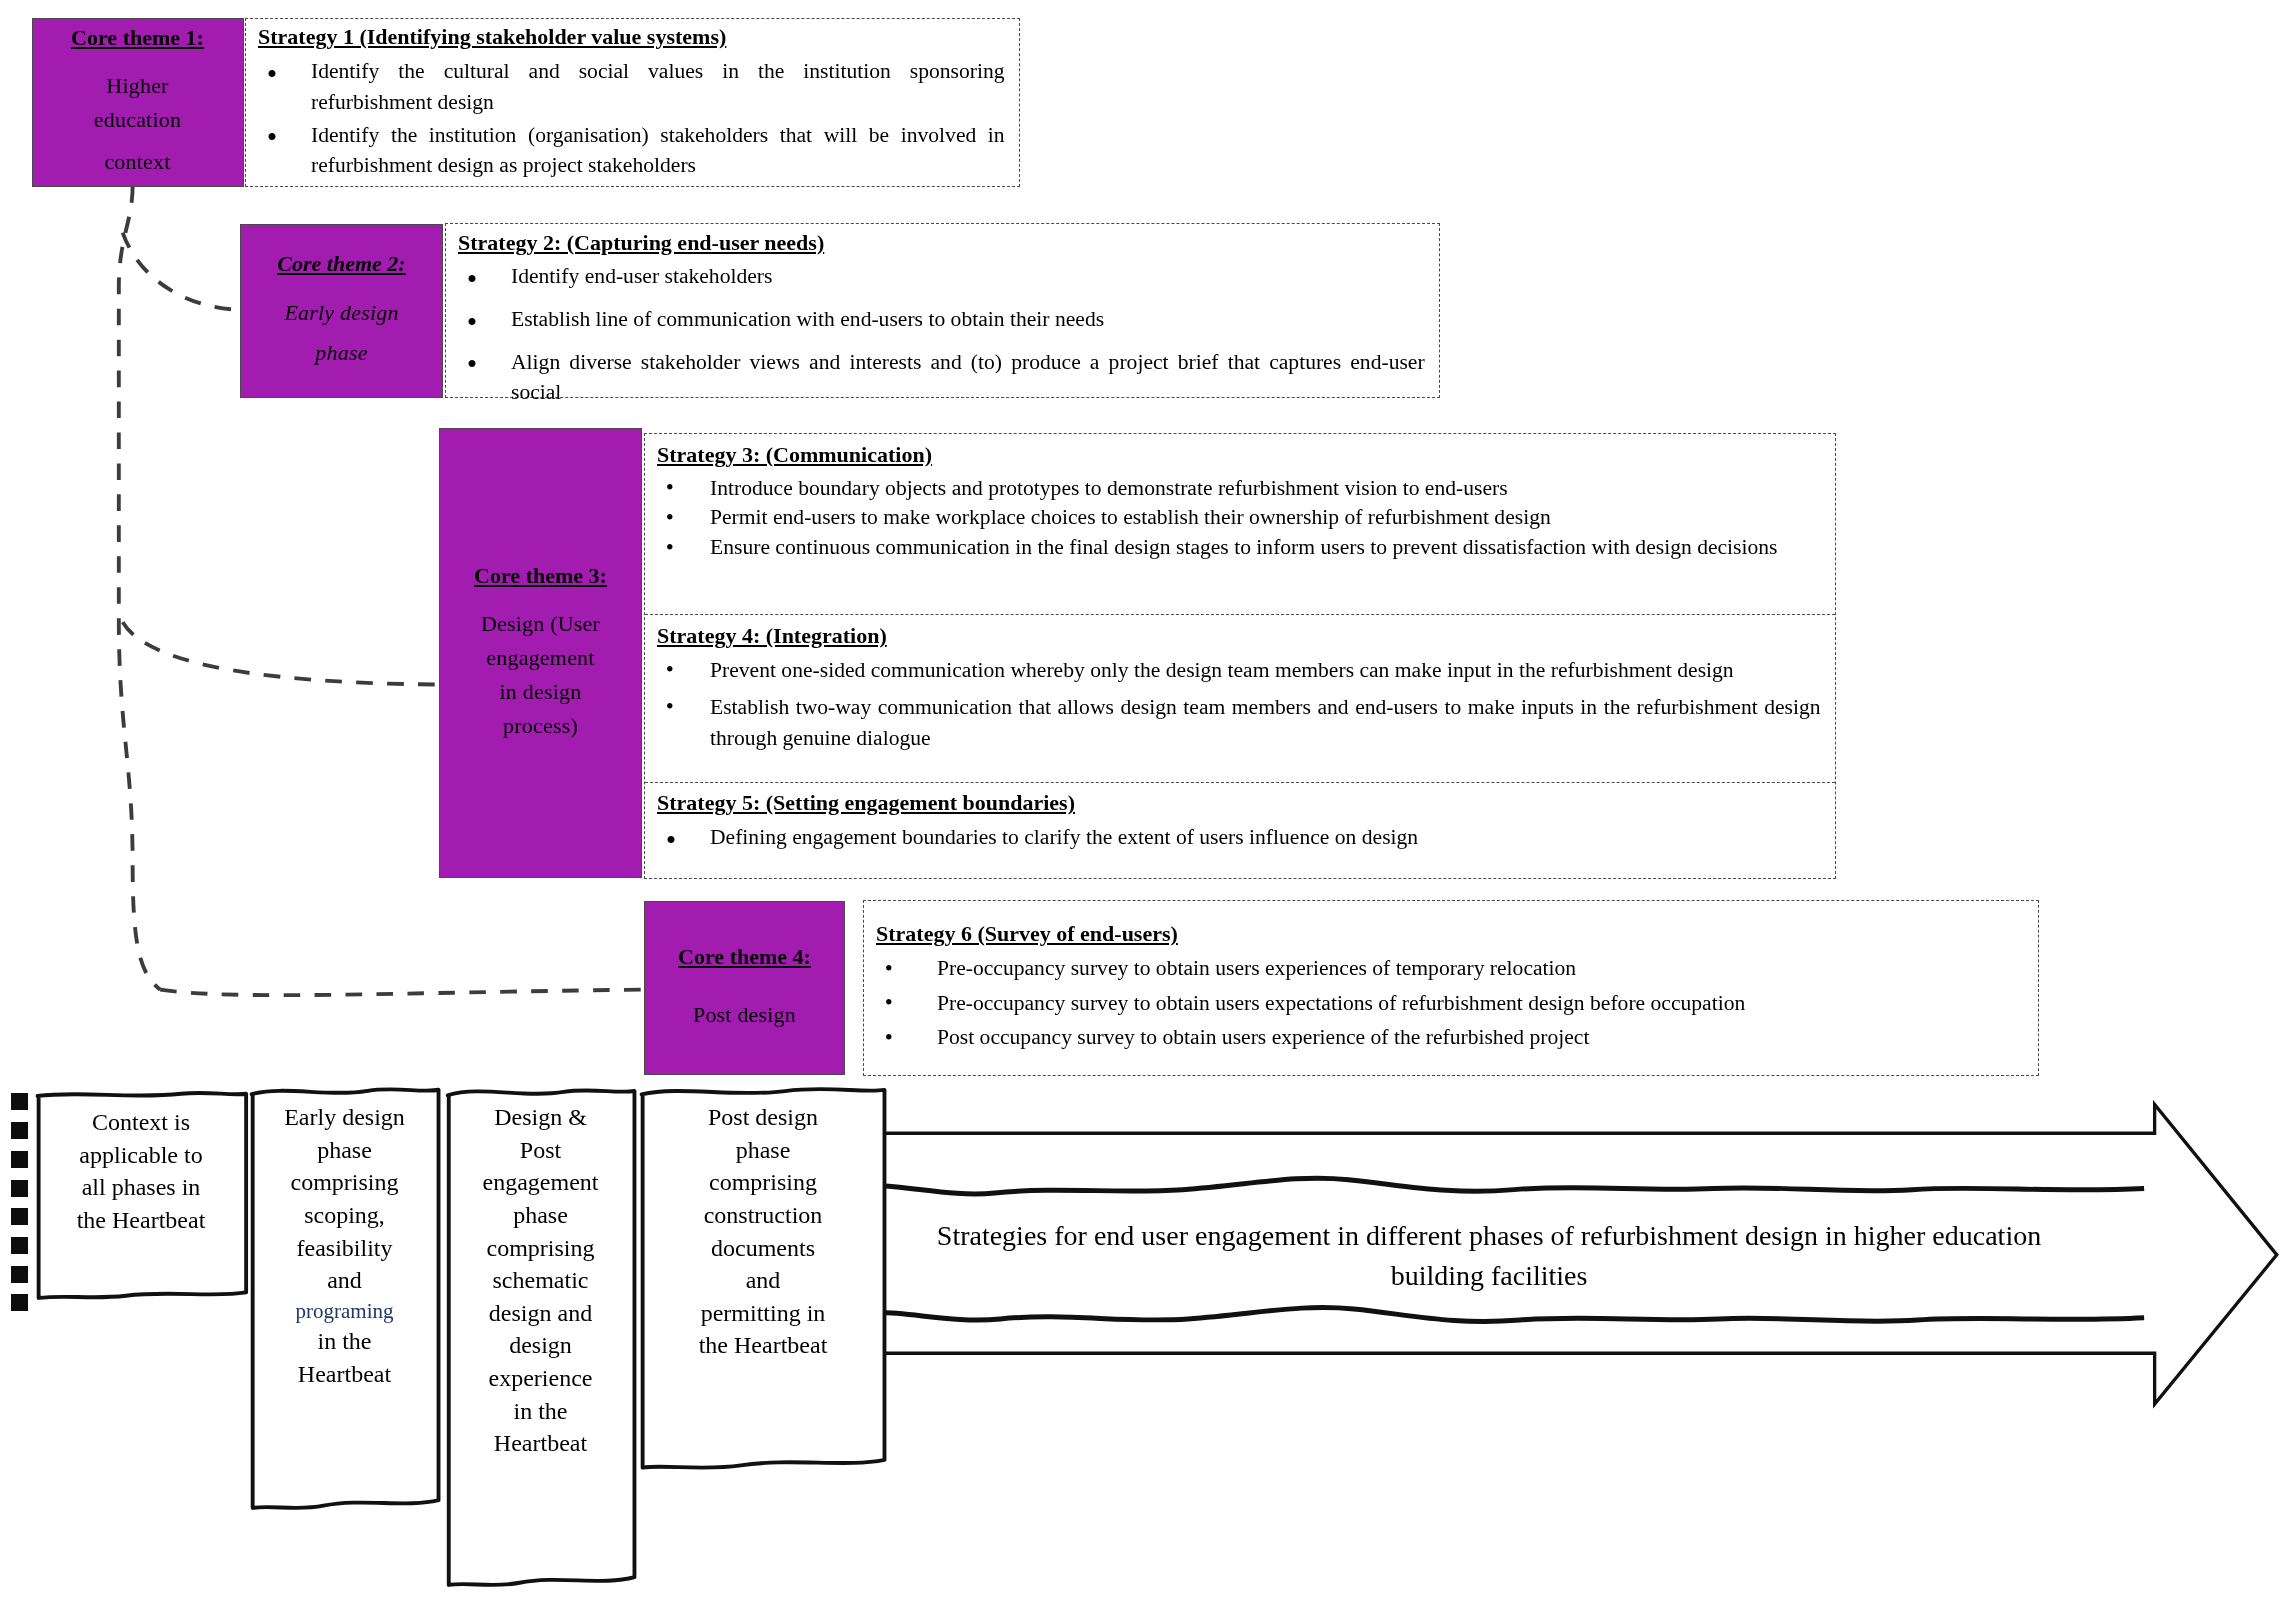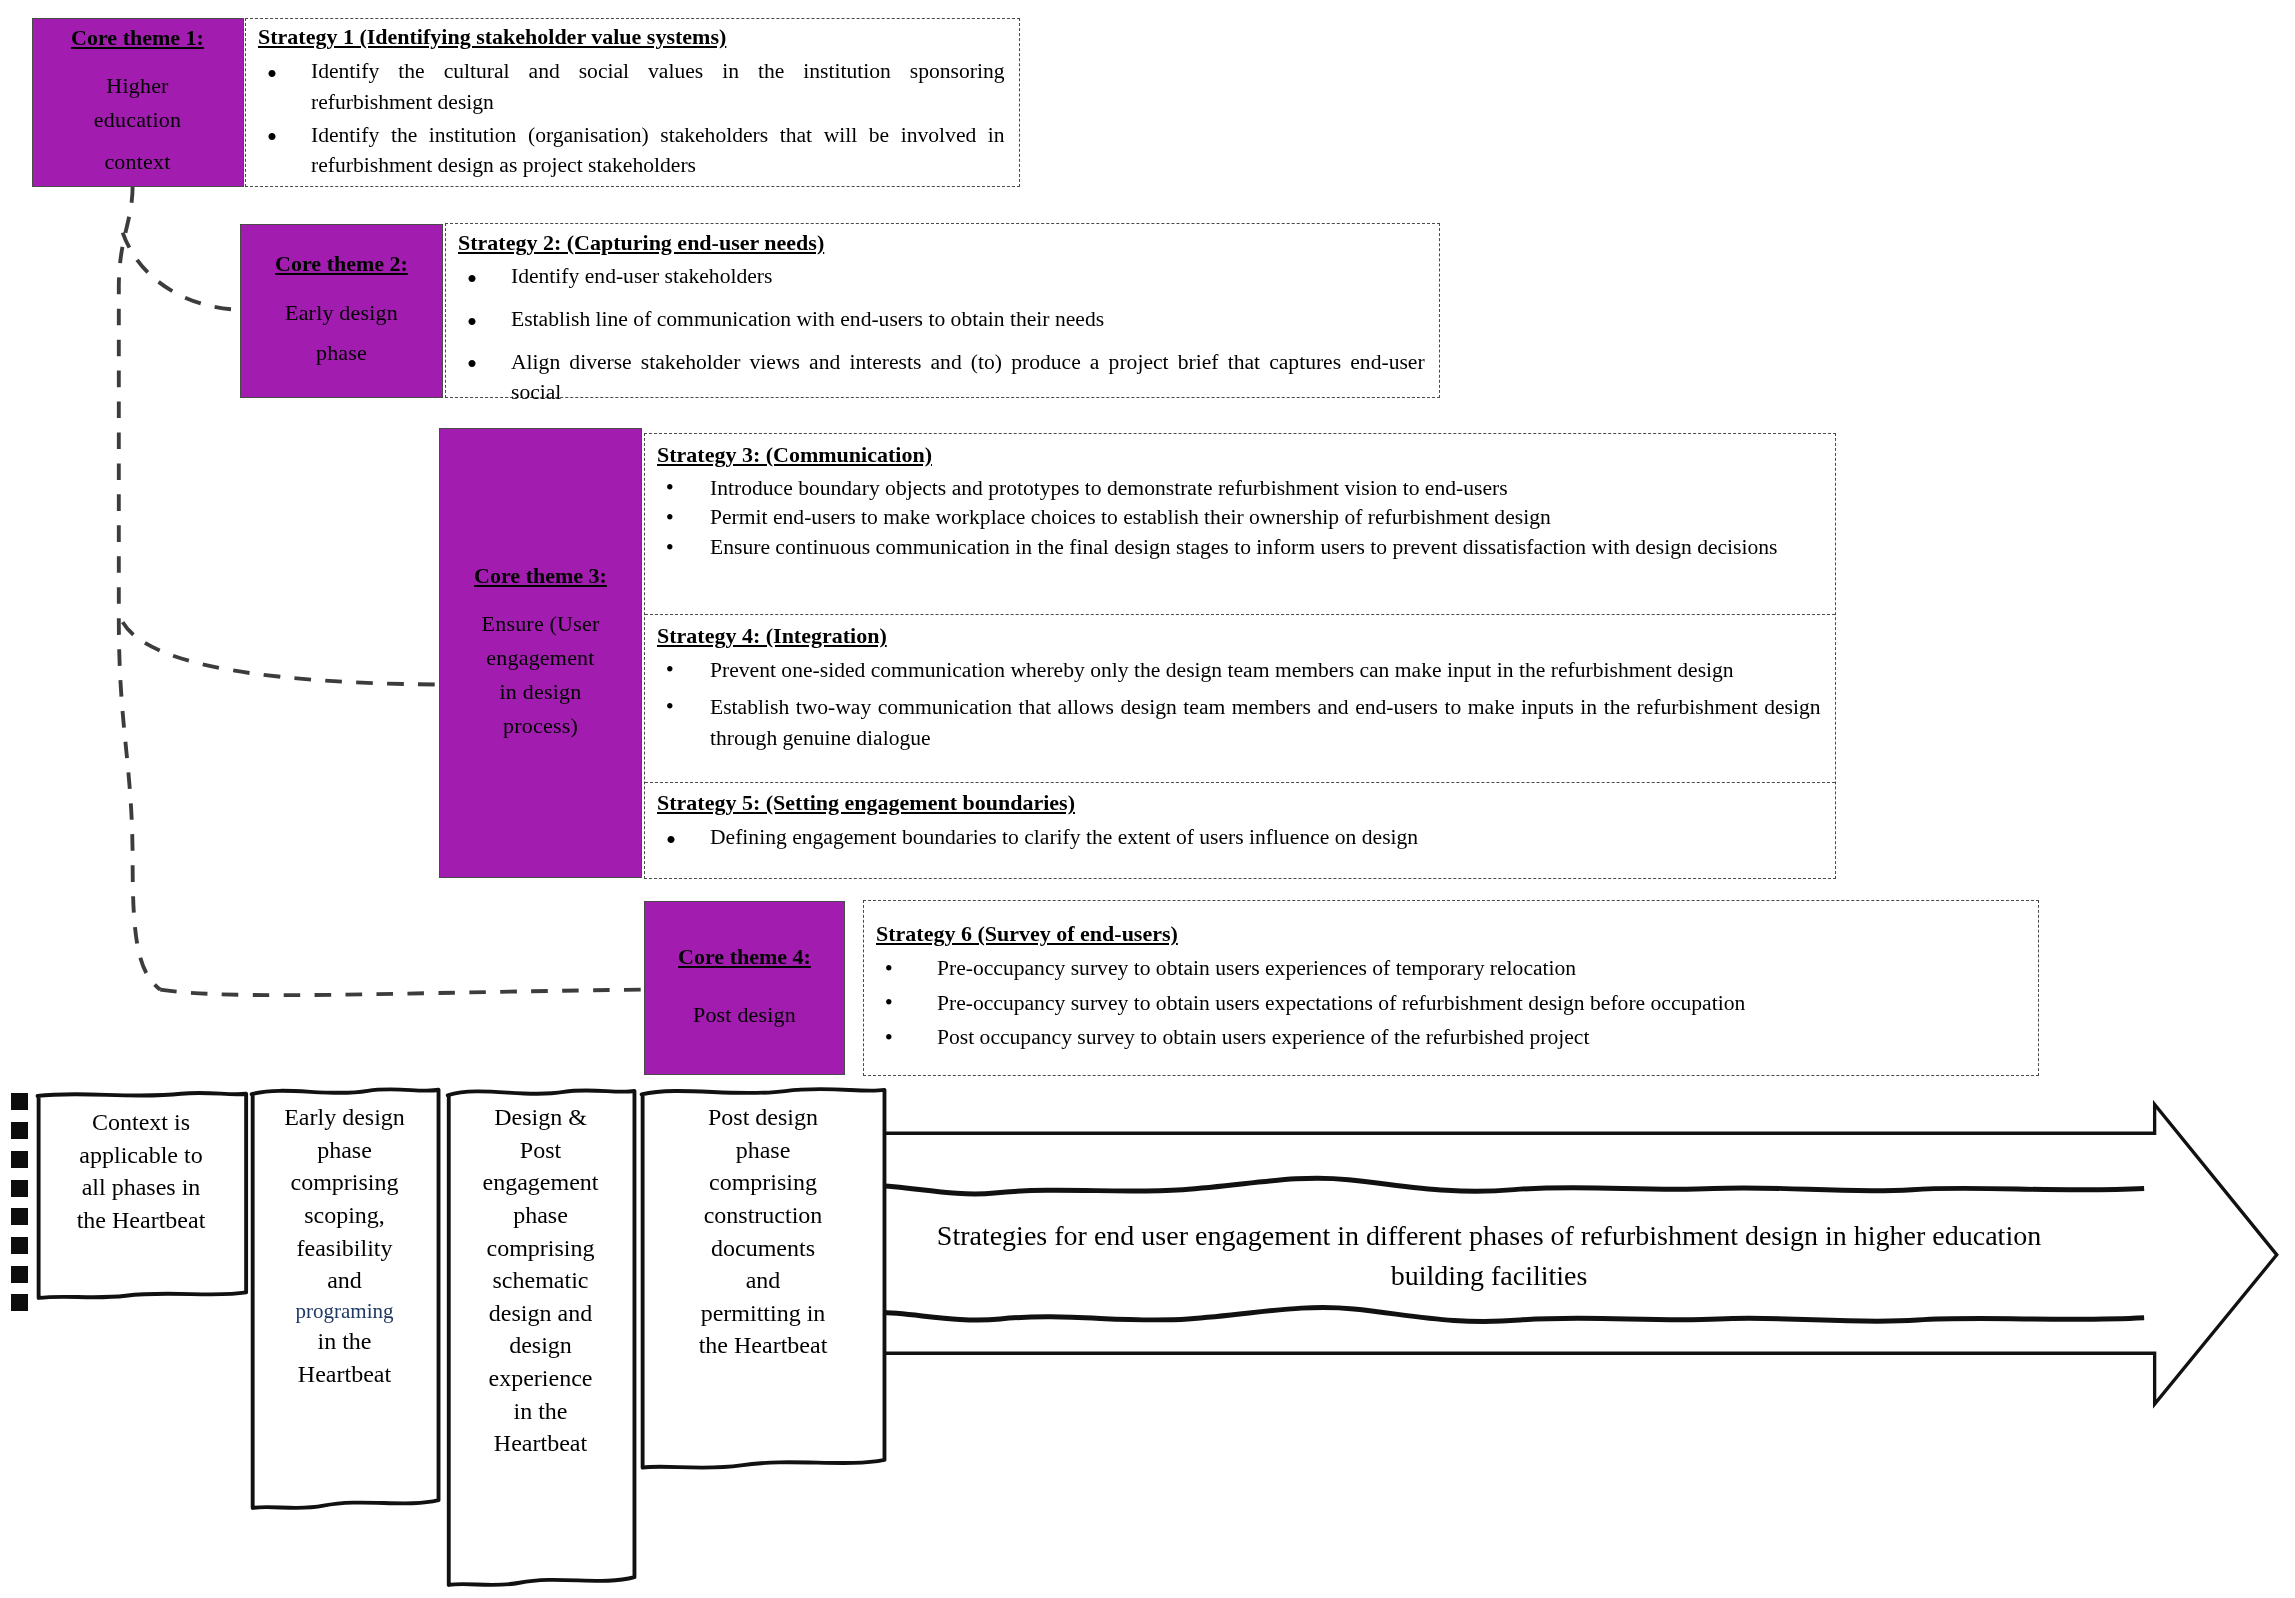--- a/index.html
+++ b/index.html
@@ -165,42 +165,42 @@
   </div>
 
   <div class="abs strat-box" style="left:245px; top:17.7px; width:775px; height:169px;">
     <div class="strat-title">Strategy 1 (Identifying stakeholder value systems)</div>
     <ul class="bullets big-dot">
       <li>Identify the cultural and social values in the institution sponsoring refurbishment design</li>
       <li>Identify the institution (organisation) stakeholders that will be involved in refurbishment design as project stakeholders</li>
     </ul>
   </div>
 
-  <div class="abs theme-box" style="left:240px; top:224px; width:203px; height:174px;">
+  <div class="abs theme-box" style="left:240px; top:224px; width:203px; height:174px;font-style:italic;">
     <div class="theme-title">Core theme 2:</div>
     <div class="theme-sub">
       <div>Early design</div>
       <div style="height:6.6px"></div>
       <div>phase</div>
     </div>
   </div>
 
   <div class="abs strat-box" style="left:445px; top:223px; width:995px; height:175px;">
     <div class="strat-title">Strategy 2: (Capturing end-user needs)</div>
     <ul class="bullets big-dot nojust">
       <li style="margin-bottom:12px">Identify end-user stakeholders</li>
       <li style="margin-bottom:12px">Establish line of communication with end-users to obtain their needs</li>
       <li style="text-align:justify">Align diverse stakeholder views and interests and (to) produce a project brief that captures end-user social</li>
     </ul>
   </div>
 
   <div class="abs theme-box" style="left:439px; top:428px; width:203px; height:450px;">
     <div class="theme-title">Core theme 3:</div>
     <div class="theme-sub">
-      <div>Ensure (User</div>
+      <div>Design (User</div>
       <div>engagement</div>
       <div>in design</div>
       <div>process)</div>
     </div>
   </div>
 
   <div class="abs strat-stack" style="left:644px; top:433px; width:1192px; height:446px;">
 
     <div class="strat-seg" style="height:185px">
       <div class="strat-title">Strategy 3: (Communication)</div>

